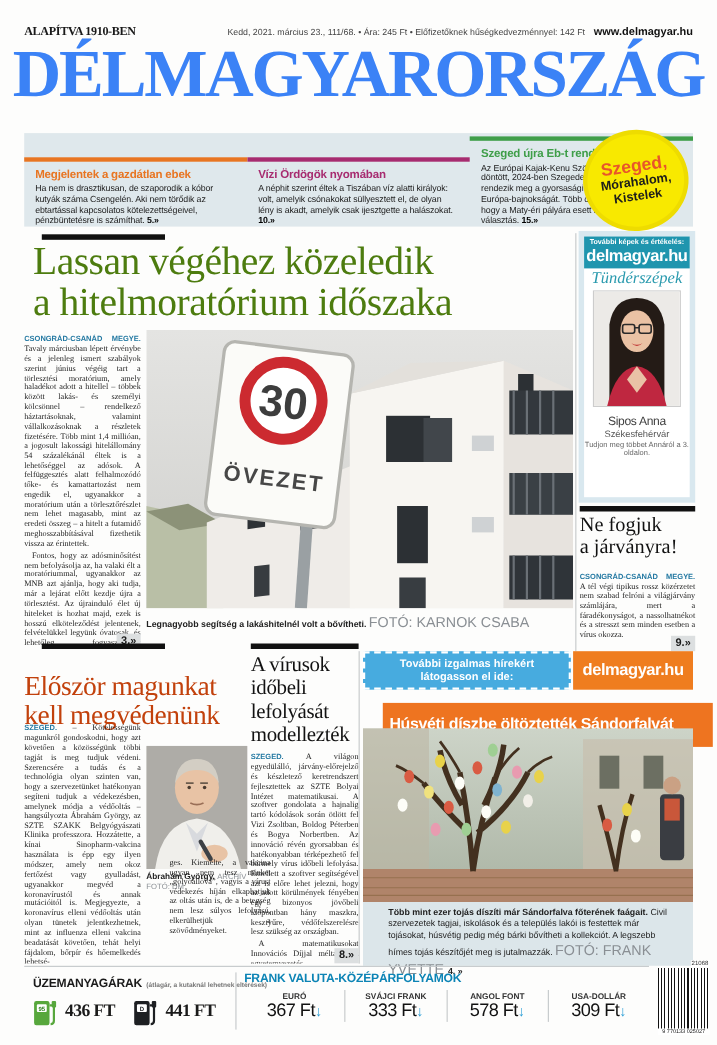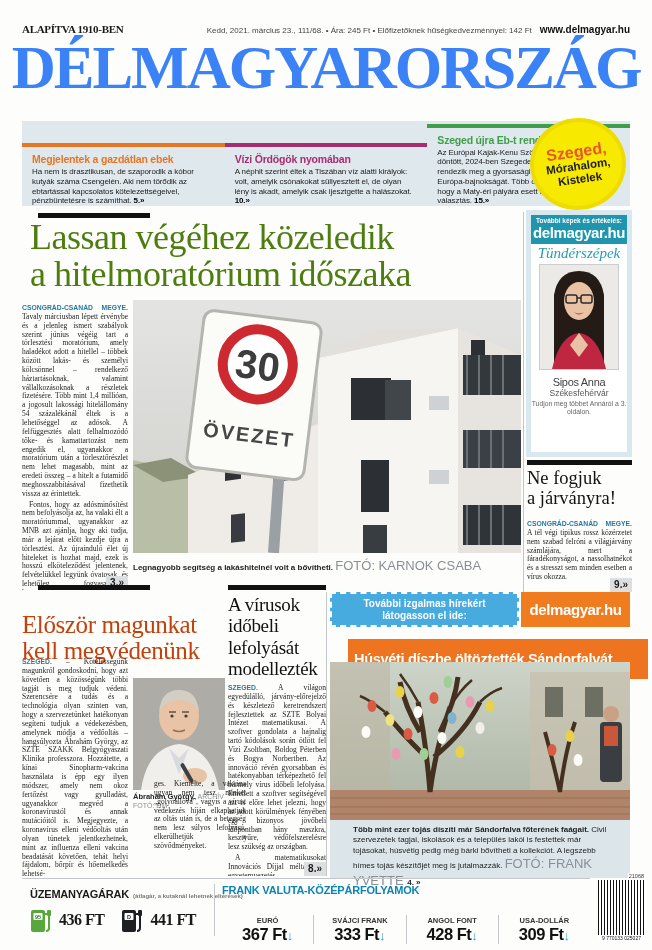--- a/index.html
+++ b/index.html
@@ -70,24 +70,24 @@
   .easter-cap{left:330px;top:820px;width:300px;height:58px;background:#dce6ea;box-sizing:border-box;
     padding:5px 23px;font-family:"Liberation Sans",sans-serif;font-size:8px;line-height:1.3;color:#222;}
   
   .hr{background:#c3c7c9;height:1px;}
   .vr{background:#c3c7c9;width:1px;}
   .fuel-title{font-family:"Liberation Sans",sans-serif;font-weight:bold;font-size:11px;letter-spacing:-0.2px;}
   .fuel-note{font-family:"Liberation Sans",sans-serif;font-size:6px;color:#777;font-weight:bold;}
   .fuel-price{font-family:Liberation Serif, serif;font-weight:bold;font-size:16px;letter-spacing:-0.5px;}
   .fx-title{font-family:"Liberation Sans",sans-serif;font-weight:bold;font-size:11px;color:#0c84b5;letter-spacing:-0.2px;}
   .fx-cells{left:222px;top:900px;width:368px;display:flex;}
-  .fx-cell{flex:1;text-align:center;border-left:1px solid #c3c7c9;padding-top:1px;margin-top:15px;}
+  .fx-cell{flex:1;text-align:center;border-left:1px solid #c3c7c9;padding-top:1px;}
   .fx-cell:first-child{border-left:none;}
   .fx-label{font-family:"Liberation Sans",sans-serif;font-weight:bold;font-size:7.5px;color:#333;}
-  .fx-value{font-family:"Liberation Sans",sans-serif;font-weight:bold;font-size:16.5px;color:#111;letter-spacing:-0.5px;}
+  .fx-value{font-family:"Liberation Sans",sans-serif;font-weight:normal;font-size:16.5px;color:#111;letter-spacing:-0.5px;}
   .fx-arrow{color:#2d9fd6;font-size:13px;font-weight:bold;}
   .barcode{left:598px;top:880px;width:47px;height:60px;background:
      repeating-linear-gradient(90deg,#111 0 1px,#fff 1px 3px);position:absolute;}
   .barcode .bc-top{position:absolute;top:-7px;right:0;font-family:"Liberation Sans",sans-serif;font-size:5.5px;color:#333;background:#fff;padding:0 1px;}
   .barcode .bc-num{position:absolute;bottom:-1px;left:0;width:100%;font-family:"Liberation Sans",sans-serif;font-size:5px;color:#111;background:#fff;text-align:center;}
 </style>
 </head>
 <body>
 
 <div class="page">
@@ -354,21 +354,21 @@
     <div class="fx-cell">
       <div class="fx-label">EURÓ</div>
       <div><span class="fx-value">367 Ft</span><span class="fx-arrow">↓</span></div>
     </div>
     <div class="fx-cell">
       <div class="fx-label">SVÁJCI FRANK</div>
       <div><span class="fx-value">333 Ft</span><span class="fx-arrow">↓</span></div>
     </div>
     <div class="fx-cell">
       <div class="fx-label">ANGOL FONT</div>
-      <div><span class="fx-value">428 Ft</span><span class="fx-arrow">↓</span></div>
+      <div><span class="fx-value">578 Ft</span><span class="fx-arrow">↓</span></div>
     </div>
     <div class="fx-cell">
       <div class="fx-label">USA-DOLLÁR</div>
       <div><span class="fx-value">309 Ft</span><span class="fx-arrow">↓</span></div>
     </div>
   </div>
   <div class="barcode">
     <span class="bc-top">21068</span>
     <span class="bc-num">9 770133 025027</span>
   </div>

